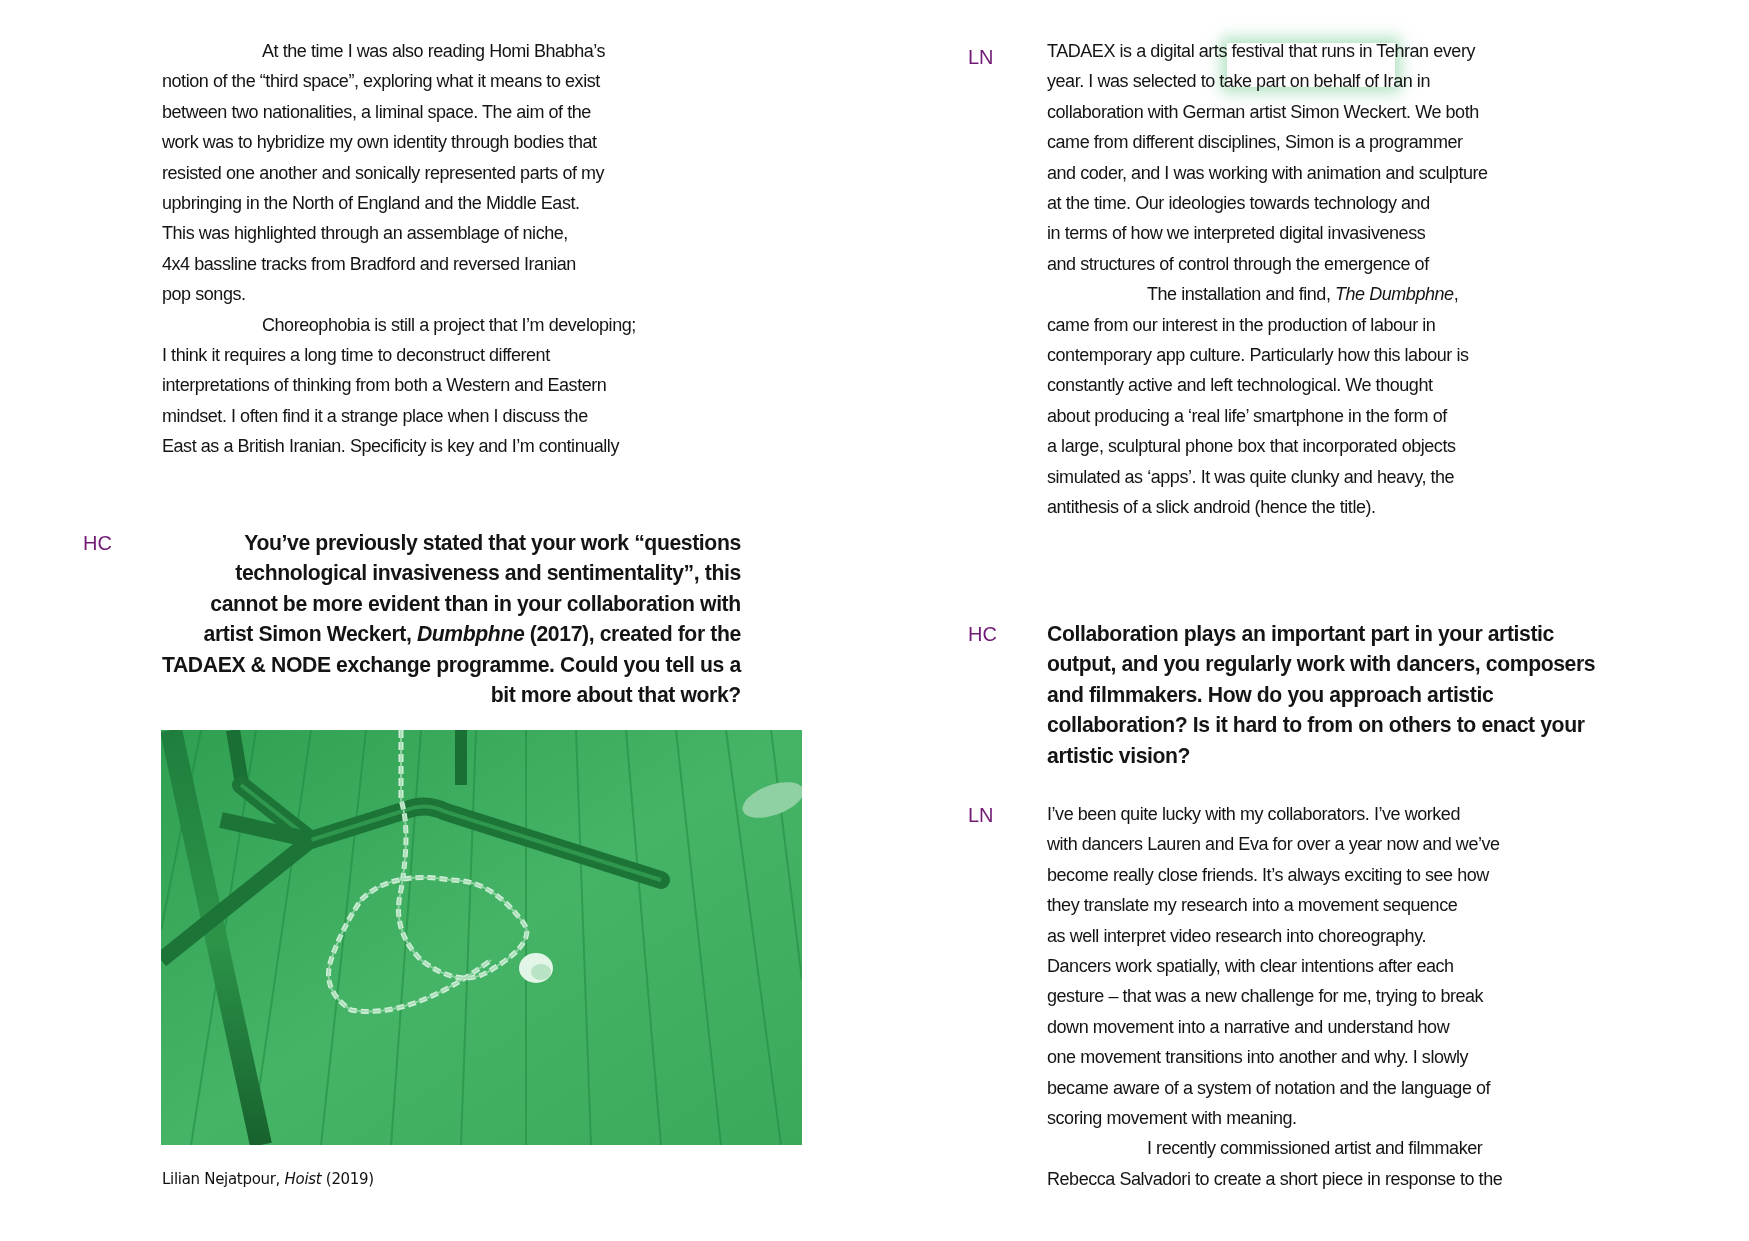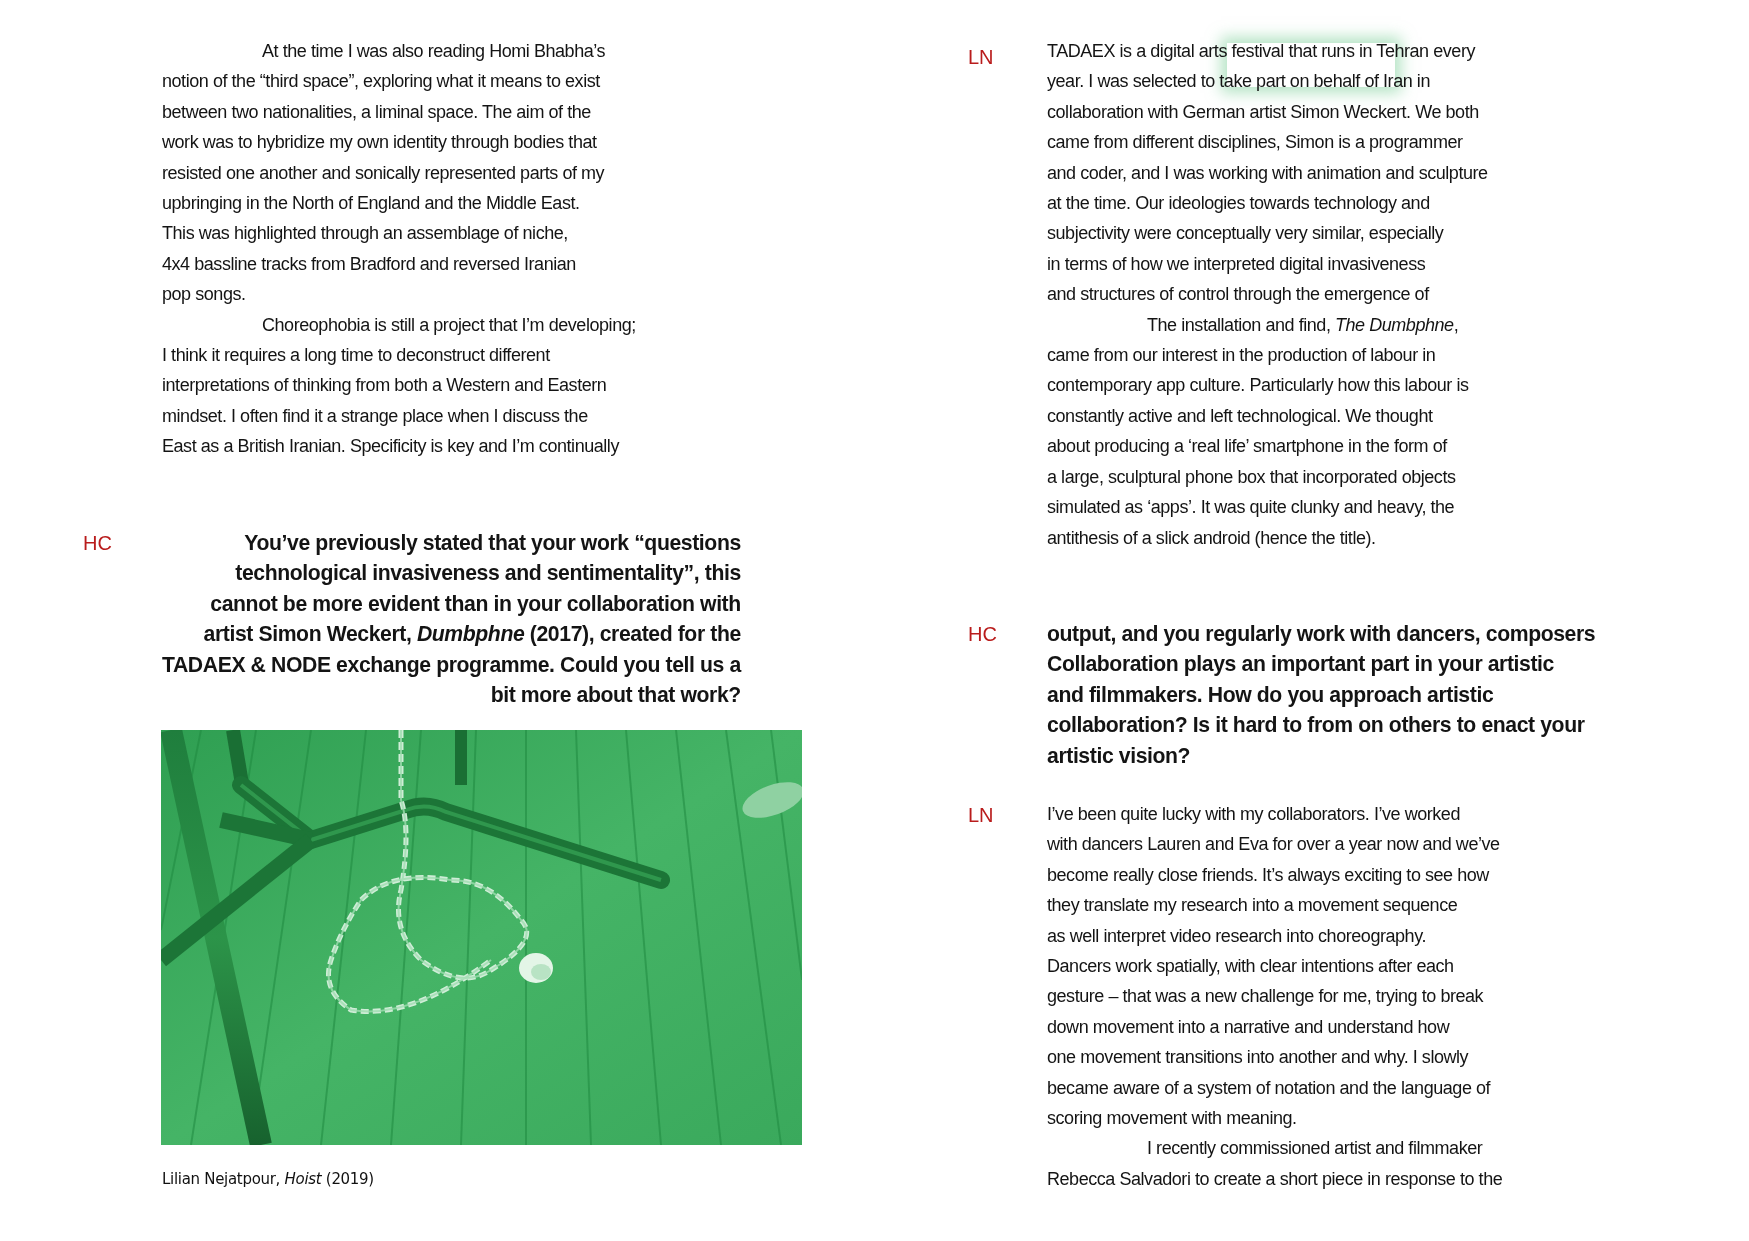--- a/index.html
+++ b/index.html
@@ -1,18 +1,18 @@
 <!DOCTYPE html>
 <html><head>
   <meta charset="utf-8">
   <style>
     html, body { margin: 0; padding: 0; background: #ffffff; }
     body { width: 1749px; height: 1241px; position: relative; overflow: hidden; color: #111111; }
     .block { position: absolute; }
-    .label { position: absolute; font-family: "Liberation Sans", sans-serif; font-size: 20px; line-height: 30.4px; color: #b91c1c; font-stretch: condensed; }
+    .label { position: absolute; font-family: "Liberation Sans", sans-serif; font-size: 20px; line-height: 30.4px; color: #701a75; font-stretch: condensed; }
     .line { display: block; white-space: nowrap; font-family: Liberation Sans, sans-serif; font-size: 18px; line-height: 30.4px; letter-spacing: -0.45px; color: #141414; }
     .line.indent { padding-left: 100px; }
     .q .line { font-family: "Liberation Sans", sans-serif; font-weight: bold; font-size: 21.2px; letter-spacing: -0.4px; transform-origin: left; }
     em, .ital { font-style: italic; }
     .photo { position: absolute; left: 161px; top: 730px; width: 641px; height: 415px; overflow: hidden; background: #3fae5f; }
     .caption { position: absolute; left: 162px; top: 1170px; font-family: "DejaVu Sans", sans-serif; font-size: 15px; letter-spacing: -0.3px; color: #111; white-space: nowrap; text-align: center; }
     .highlight { position: absolute; left: 1227px; top: 43px; width: 168px; height: 44px; background: #ffffff; box-shadow: 0 0 14px 6px rgba(120, 205, 150, 0.55); z-index: 0; }
   </style>
 </head>
 <body>
@@ -101,37 +101,36 @@
 </div>
 
 <span class="label" style="left:968px; top:42px;">LN</span>
 <div class="block" style="left:1047px; top:36px;">
   <span class="line">TADAEX is a digital arts festival that runs in Tehran every</span>
   <span class="line">year. I was selected to take part on behalf of Iran in</span>
   <span class="line">collaboration with German artist Simon Weckert. We both</span>
   <span class="line">came from different disciplines, Simon is a programmer</span>
   <span class="line">and coder, and I was working with animation and sculpture</span>
   <span class="line">at the time. Our ideologies towards technology and</span>
-  <span class="line">subjectivity were conceptually very similar, especially</span>
   <span class="line">in terms of how we interpreted digital invasiveness</span>
   <span class="line">and structures of control through the emergence of</span>
   <span class="line indent"><span>The installation and find, </span><em>The Dumbphne</em><span>,</span></span>
   <span class="line">came from our interest in the production of labour in</span>
   <span class="line">contemporary app culture. Particularly how this labour is</span>
   <span class="line">constantly active and left technological. We thought</span>
   <span class="line">about producing a ‘real life’ smartphone in the form of</span>
   <span class="line">a large, sculptural phone box that incorporated objects</span>
   <span class="line">simulated as ‘apps’. It was quite clunky and heavy, the</span>
   <span class="line">antithesis of a slick android (hence the title).</span>
 </div>
 
 <span class="label" style="left:968px; top:619px;">HC</span>
 <div class="block q" style="left:1047px; top:619px;">
+  <span class="line">Collaboration plays an important part in your artistic</span>
   <span class="line">output, and you regularly work with dancers, composers</span>
-  <span class="line">Collaboration plays an important part in your artistic</span>
   <span class="line">and filmmakers. How do you approach artistic</span>
   <span class="line">collaboration? Is it hard to from on others to enact your</span>
   <span class="line">artistic vision?</span>
 </div>
 
 <span class="label" style="left:968px; top:800px;">LN</span>
 <div class="block" style="left:1047px; top:799px;">
   <span class="line">I’ve been quite lucky with my collaborators. I’ve worked</span>
   <span class="line">with dancers Lauren and Eva for over a year now and we’ve</span>
   <span class="line">become really close friends. It’s always exciting to see how</span>

